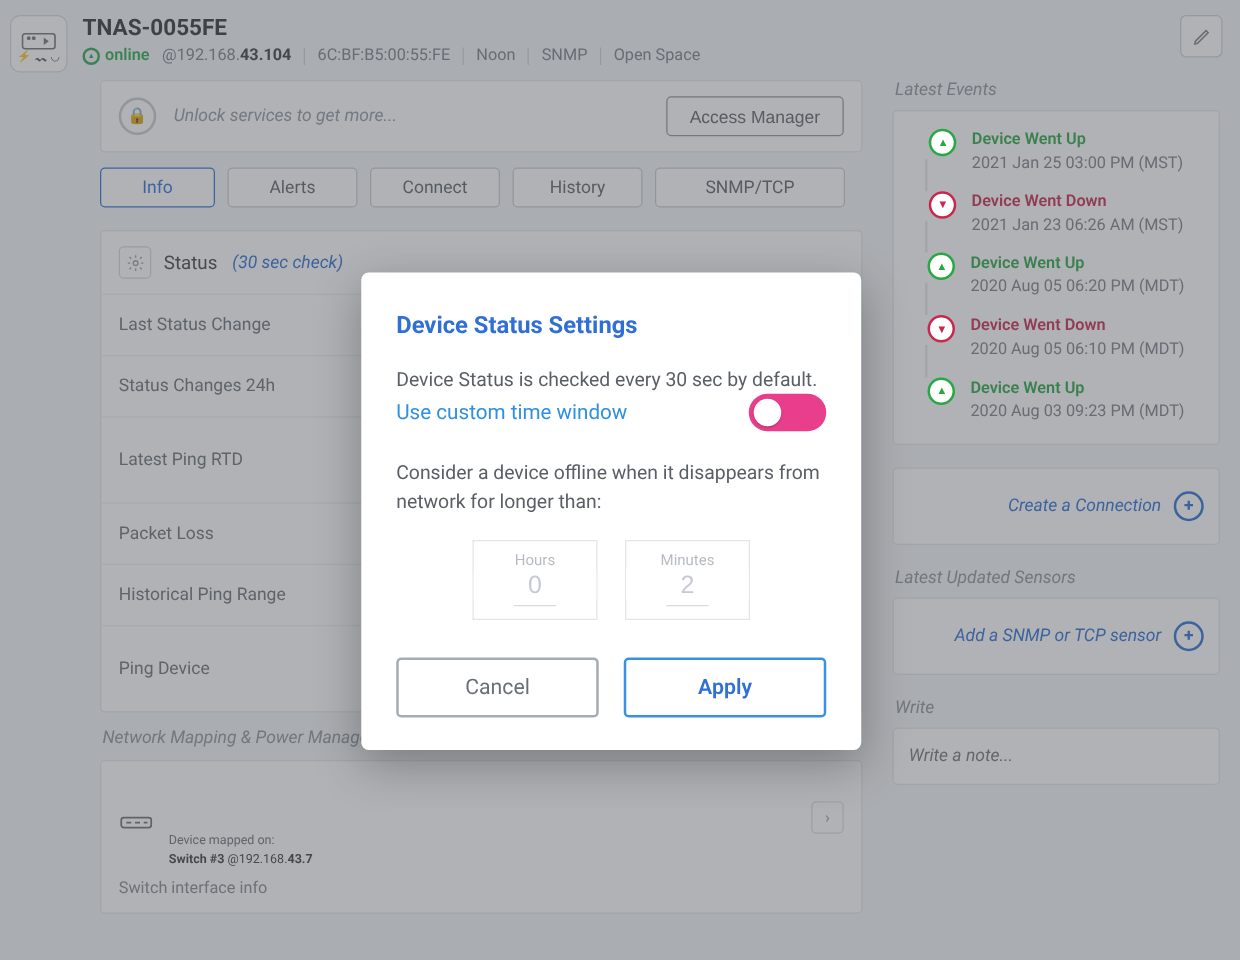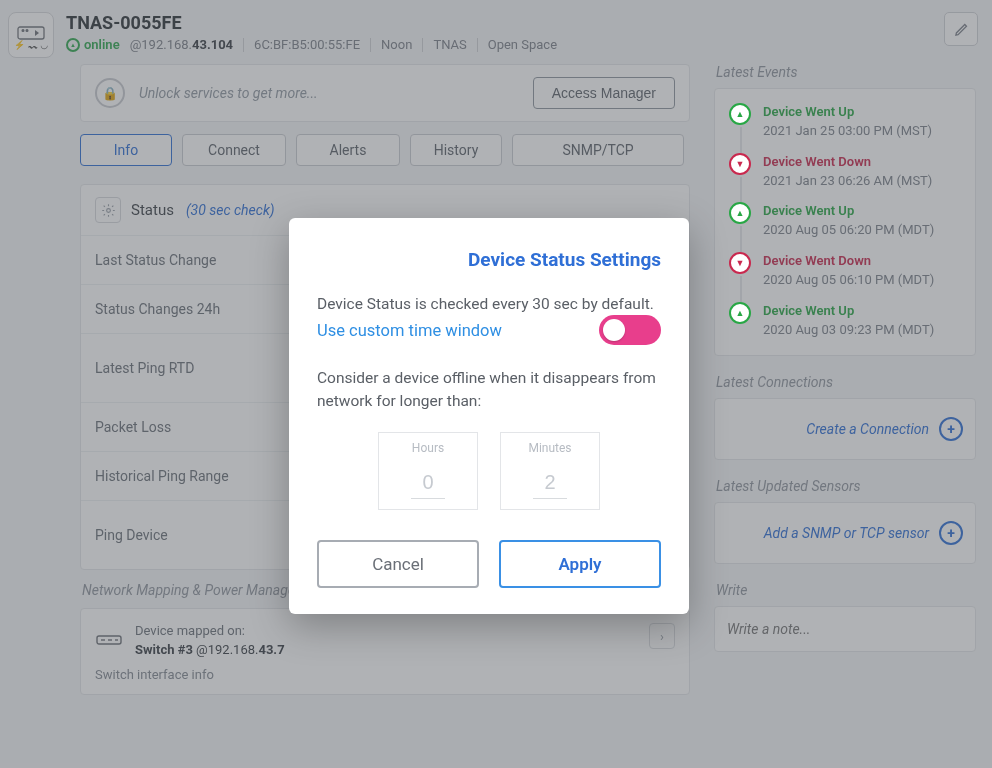--- a/index.html
+++ b/index.html
@@ -103,21 +103,21 @@
 
   
   .tabs { display:flex; gap:10px; margin-bottom:18px;}
   .tab {
     flex:0 0 auto;
     border:1px solid #c9ccd1; border-radius:4px;
     padding:7px 0; font-size:14px; color:#5d636b;
     background:#fff; text-align:center;
   }
   .tab.active { border-color:#2f6fd6; color:#2f6fd6; }
-  .tab.w1{width:92px;} .tab.w2{width:104px;} .tab.w3{width:104px;} .tab.w4{width:92px;} .tab.w5{width:172px;}
+  .tab.w1{width:92px;} .tab.w2{width:104px;} .tab.w3{width:104px;} .tab.w4{width:104px;} .tab.w5{width:152px;}
 
   
   .status-card{ margin-bottom:12px; }
   .status-header{
     display:flex; align-items:center; gap:10px;
     padding:12px 14px; border-bottom:1px solid #edf0f2;
   }
   .gear{
     width:26px;height:26px;border:1px solid #d7d9dd;border-radius:4px;
     display:flex;align-items:center;justify-content:center;color:#9aa0a8;
@@ -136,41 +136,42 @@
     margin: 12px 0 10px 2px;
   }
 
   .mapping-card{ padding:0;}
   .mapping-body{
     display:flex; align-items:center; gap:12px; padding:14px 14px 6px 14px; position:relative;
   }
   .switch-icon{
     width:28px;height:18px;display:flex;align-items:center;justify-content:center;color:#6b6f75;font-size:14px;
   }
-  .mapping-texts{ font-size:13px; color:#6b7179; }
+  .mapping-texts{ font-size:10px; color:#6b7179;margin-top:44px; }
   .mapping-texts .t1{ margin-bottom:4px;}
   .mapping-texts .t2{ color:#3a3f45;}
   .mapping-texts .t2 b{font-weight:700;}
   .mapping-chevron{
     position:absolute; right:14px; top:50%; transform:translateY(-50%);
     width:26px;height:26px;border:1px solid #dadde1;border-radius:4px;
     display:flex;align-items:center;justify-content:center;color:#9aa0a8;font-size:13px;
   }
   .mapping-sub{
     font-size:13px; color:#848a93; padding:4px 14px 12px 14px;
   }
 
   
   .side-section-title{
     font-style:italic; color:#8f959e; font-size:14px; margin:0 0 8px 2px;
   }
   .events-card{ padding:8px 0 10px 0; margin-bottom:18px;}
   .event{
     display:flex; gap:12px; padding:6px 14px;
     position:relative;
+    justify-content:center;
   }
   .event::before{
     content:""; position:absolute; left:25px; top:30px; bottom:-6px; width:2px; background:#e6e8eb;
   }
   .event:last-child::before{ display:none;}
   .ev-icon{
     width:22px;height:22px;border:2px solid; border-radius:50%;
     display:flex;align-items:center;justify-content:center;font-size:9px;
     flex-shrink:0; background:#fff; z-index:1;
   }
@@ -203,21 +204,21 @@
   .overlay{
     position:absolute; inset:0; background:rgba(80,85,92,0.45);
   }
   .modal{
     position:absolute; left:289px; top:218px;
     width:400px; background:#fff; border-radius:6px;
     box-shadow:0 12px 38px rgba(0,0,0,0.28);
     padding:30px 28px 26px 28px;
   }
   .modal-title{
-    text-align:right; color:#2f6fd6; font-weight:700; font-size:19px;
+    text-align:left; color:#2f6fd6; font-weight:700; font-size:19px;
     margin-bottom:22px;
   }
   .modal-desc{
     color:#5a5f66; font-size:15.5px; line-height:1.45; 
   }
   .toggle-row{
     display:flex; align-items:center; justify-content:space-between;
     margin-bottom:22px;
   }
   .toggle-label{ color:#2f8fe3; font-size:16.5px;}
@@ -229,21 +230,21 @@
     background:#fff; border-radius:50%;
     box-shadow:0 1px 2px rgba(0,0,0,0.2);
   }
   .modal-sub{
     color:#5a5f66; font-size:15.5px; line-height:1.45; margin-bottom:20px;
   }
   .inputs-row{ display:flex; gap:22px; justify-content:center; margin-bottom:30px;}
   .num-box{
     width:100px; border:1px solid #e3e5e8; padding:8px 0 10px 0; text-align:center;
   }
-  .num-box .nl{ font-size:12px; color:#b7bcc3; margin-bottom:16px;}
+  .num-box .nl{ font-size:12px; color:#b7bcc3; margin-bottom:2px;}
   .num-box .nv{
     font-size:20px; color:#c6cad0; border:none; width:100%; text-align:center; outline:none;
   }
   .num-box .underline{ width:34px; height:1px; background:#d8dbde; margin:4px auto 0;}
   .modal-actions{ display:flex; gap:20px;}
   .btn{
     flex:1; padding:12px 0; font-size:17px; border-radius:4px; text-align:center;
     background:#fff;
   }
   .btn.cancel{ border:2px solid #a7acb3; color:#6a6f77;}
@@ -276,21 +277,21 @@
           <span>online</span>
         </span>
         <span class="ip-main">
           <span>@192.168.</span><b>43.104</b>
         </span>
         <span class="meta-divider"></span>
         <span>6C:BF:B5:00:55:FE</span>
         <span class="meta-divider"></span>
         <span>Noon</span>
         <span class="meta-divider"></span>
-        <span>TNAS</span>
+        <span>SNMP</span>
         <span class="meta-divider"></span>
         <span>Open Space</span>
       </div>
     </div>
     <div class="edit-btn">
       <svg width="15" height="15" viewBox="0 0 24 24" fill="none" stroke="#7c818a" stroke-width="2">
           <path d="M3 21l3.5-.8L20 6.7 17.3 4 3.8 17.5 3 21z"></path>
         </svg>
     </div>
   </div>
@@ -298,22 +299,22 @@
   <div class="content">
     <div class="main-col">
       <div class="panel unlock-panel">
         <div class="lock-circle">🔒</div>
         <div class="unlock-text">Unlock services to get more...</div>
         <button class="access-btn">Access Manager</button>
       </div>
 
       <div class="tabs">
         <div class="tab active w1">Info</div>
+        <div class="tab w3">Alerts</div>
         <div class="tab w2">Connect</div>
-        <div class="tab w3">Alerts</div>
         <div class="tab w4">History</div>
         <div class="tab w5">SNMP/TCP</div>
       </div>
 
       <div class="panel status-card">
         <div class="status-header">
           <div class="gear">
             <svg width="15" height="15" viewBox="0 0 24 24" fill="none" stroke="#9aa0a8" stroke-width="1.8">
                 <circle cx="12" cy="12" r="3"></circle>
                 <path d="M12 2v3M12 19v3M4.2 4.2l2.1 2.1M17.7 17.7l2.1 2.1M2 12h3M19 12h3M4.2 19.8l2.1-2.1M17.7 6.3l2.1-2.1"></path>
@@ -386,21 +387,20 @@
         </div>
         <div class="event">
           <div class="ev-icon ev-up"></div>
           <div class="ev-texts">
             <div class="ev-title up">Device Went Up</div>
             <div class="ev-time">2020 Aug 03 09:23 PM (MDT)</div>
           </div>
         </div>
       </div>
 
-      <div class="side-section-title">Latest Connections</div>
       <div class="panel conn-card">
         <span class="link-text">Create a Connection</span>
         <span class="plus-btn">+</span>
       </div>
 
       <div class="side-section-title">Latest Updated Sensors</div>
       <div class="panel sensor-card">
         <span class="link-text">Add a SNMP or TCP sensor</span>
         <span class="plus-btn">+</span>
       </div>

